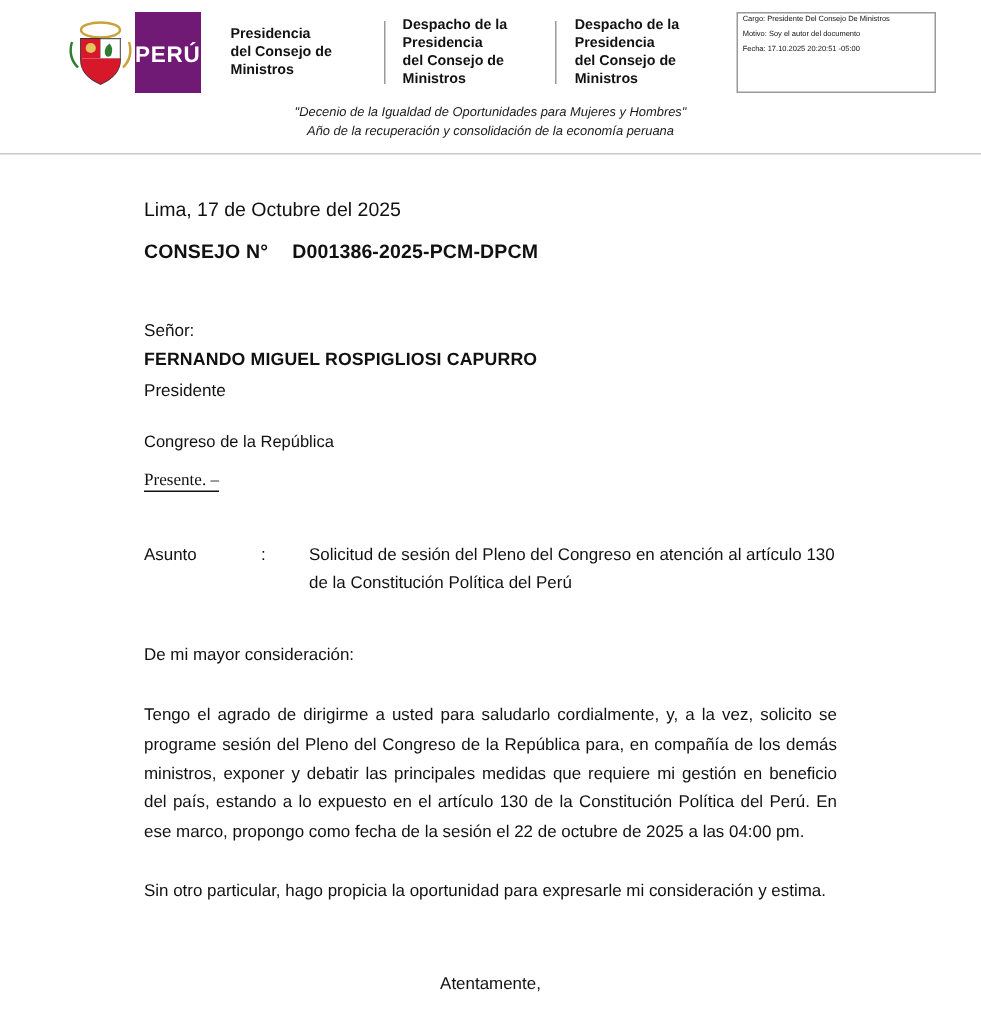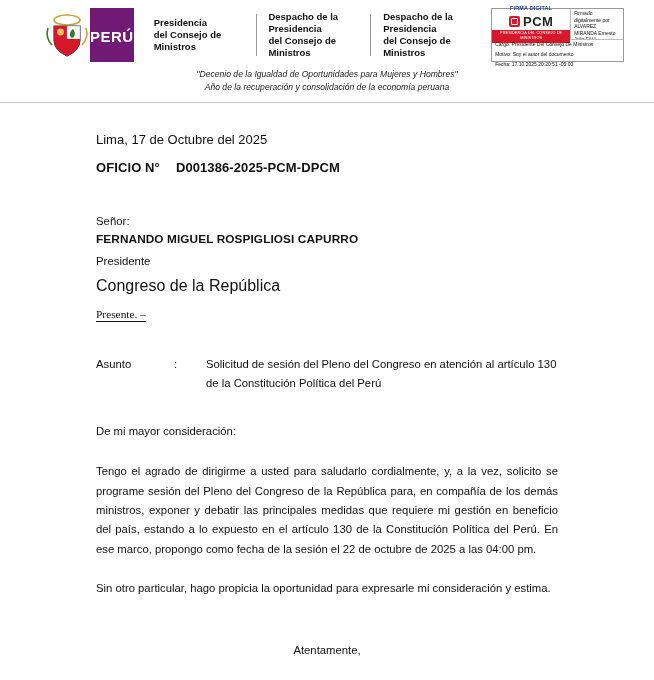--- a/index.html
+++ b/index.html
@@ -179,21 +179,21 @@
     margin-top: 7px;
     font-weight: bold;
     font-size: 13px;
     letter-spacing: .1px;
   }
   .oficio .num { margin-left: 16px; }
 
   .senor { margin-top: 34px; font-size: 11.4px; }
   .dest-name { font-weight: bold; font-size: 11.8px; margin-top: 0; letter-spacing: .1px; }
   .dest-role { margin-top: 3px; font-size: 11.4px; }
-  .dest-org { margin-top: 2px; font-size: 16px; }
+  .dest-org { margin-top: 16px; font-size: 11px; }
   .presente {
     margin-top: 6px;
     font-size: 11.4px;
     font-family: Liberation Serif, serif;
   }
   .presente span { border-bottom: 1px solid #111; padding-bottom: 1px; }
 
   .asunto-row {
     display: flex;
     margin-top: 32px;
@@ -255,50 +255,39 @@
       <div class="l2">del Consejo de Ministros</div>
     </div>
     <div class="sep"></div>
 
     <div class="hblock">
       <div class="l1">Despacho de la Presidencia</div>
       <div class="l2">del Consejo de Ministros</div>
     </div>
 
     <div class="digsig">
-      <div class="top">
-        <div class="left">
-          <div class="firma-label">FIRMA DIGITAL</div>
-          <div class="pcm-row">
-            <div class="pcm-logo"></div>
-            <div class="pcm-text">PCM</div>
-          </div>
-          <div class="redbar">PRESIDENCIA DEL CONSEJO DE MINISTROS</div>
-        </div>
-        <div class="right">Firmado digitalmente por ALVAREZ MIRANDA Ernesto Julio FAU 20168999926 hard</div>
-      </div>
       <div class="bottom">Cargo: Presidente Del Consejo De Ministros</div>
       <div class="bottom">Motivo: Soy el autor del documento</div>
       <div class="bottom">Fecha: 17.10.2025 20:20:51 -05:00</div>
     </div>
   </div>
 
   <div class="slogan">
     <div class="l1">"Decenio de la Igualdad de Oportunidades para Mujeres y Hombres"</div>
     <div class="l2">Año de la recuperación y consolidación de la economía peruana</div>
   </div>
 
   <div class="rule"></div>
 
   <div class="body">
 
     <div class="date">Lima, 17 de Octubre del 2025</div>
 
     <div class="oficio">
-      <span>OFICIO N°</span><span class="num">D001386-2025-PCM-DPCM</span>
+      <span>CONSEJO N°</span><span class="num">D001386-2025-PCM-DPCM</span>
     </div>
 
     <div class="senor">Señor:</div>
     <div class="dest-name">FERNANDO MIGUEL ROSPIGLIOSI CAPURRO</div>
     <div class="dest-role">Presidente</div>
     <div class="dest-org">Congreso de la República</div>
     <div class="presente"><span>Presente. –</span></div>
 
     <div class="asunto-row">
       <div class="asunto-label">Asunto</div>

